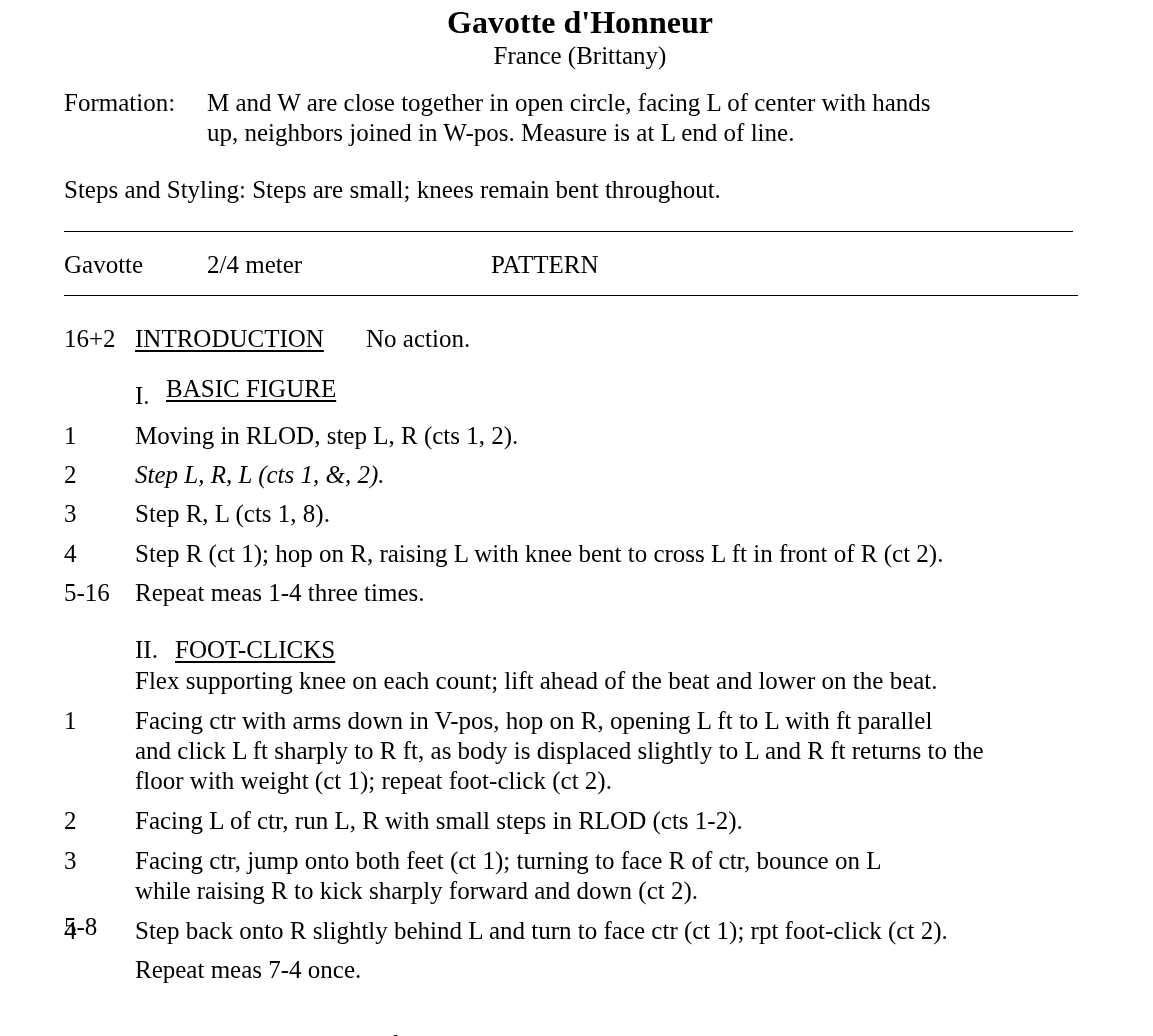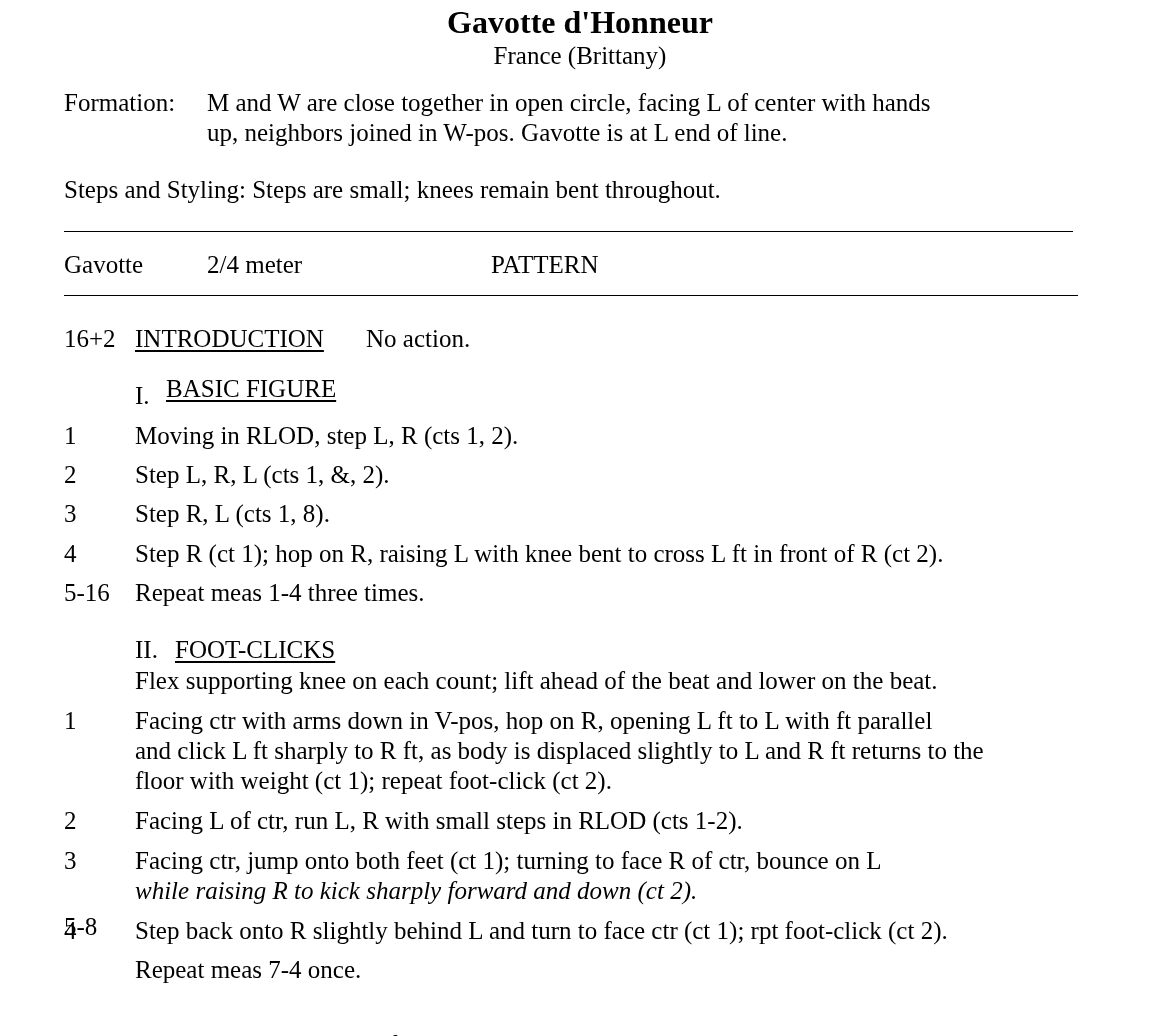--- a/index.html
+++ b/index.html
@@ -19,21 +19,21 @@
 </head>
 <body>
 
 <div>
 
   <div class="abs title">Gavotte d'Honneur</div>
   <div class="abs subtitle">France (Brittany)</div>
 
   <div class="abs" style="left:64px;top:88px;">Formation:</div>
   <div class="abs" style="left:207px;top:88px;">M and W are close together in open circle, facing L of center with hands</div>
-  <div class="abs" style="left:207px;top:118px;">up, neighbors joined in W-pos.  Gavotte is at L end of line.</div>
+  <div class="abs" style="left:207px;top:118px;">up, neighbors joined in W-pos.  Measure is at L end of line.</div>
 
   <div class="abs" style="left:64px;top:175px;">Steps and Styling:  Steps are small; knees remain bent throughout.</div>
 
   <div class="rule" style="top:231px;width:1009px;"></div>
 
   <div class="abs" style="left:64px;top:250px;">Gavotte</div>
   <div class="abs" style="left:207px;top:250px;">2/4 meter</div>
   <div class="abs" style="left:491px;top:250px;">PATTERN</div>
 
   <div class="rule" style="top:295px;width:1014px;"></div>
@@ -42,21 +42,21 @@
   <div class="abs u" style="left:135px;top:324px;">INTRODUCTION</div>
   <div class="abs" style="left:366px;top:324px;">No action.</div>
 
   <div class="abs" style="left:135px;top:381px;">I.</div>
   <div class="abs u" style="left:166px;top:374px;">BASIC FIGURE</div>
 
   <div class="abs num" style="top:421px;">1</div>
   <div class="abs txt" style="top:421px;">Moving in RLOD, step L, R (cts 1, 2).</div>
 
   <div class="abs num" style="top:460px;">2</div>
-  <div class="abs txt" style="top:460px;">Step L, R, L (cts 1, &amp;, 2).</div>
+  <div class="abs txt" style="top:460px;font-style:italic;">Step L, R, L (cts 1, &amp;, 2).</div>
 
   <div class="abs num" style="top:499px;">3</div>
   <div class="abs txt" style="top:499px;">Step R, L (cts 1, 8).</div>
 
   <div class="abs num" style="top:539px;">4</div>
   <div class="abs txt" style="top:539px;">Step R (ct 1); hop on R, raising L with knee bent to cross L ft in front of R (ct 2).</div>
 
   <div class="abs num" style="top:578px;">5-16</div>
   <div class="abs txt" style="top:578px;">Repeat meas 1-4 three times.</div>
 
@@ -67,21 +67,21 @@
   <div class="abs num" style="top:706px;">1</div>
   <div class="abs txt" style="top:706px;">Facing ctr with arms down in V-pos, hop on R, opening L ft to L with ft parallel</div>
   <div class="abs txt" style="top:736px;">and click L ft sharply to R ft, as body is displaced slightly to L and R ft returns to the</div>
   <div class="abs txt" style="top:766px;">floor with weight (ct 1); repeat foot-click (ct 2).</div>
 
   <div class="abs num" style="top:806px;">2</div>
   <div class="abs txt" style="top:806px;">Facing L of ctr, run L, R with small steps in RLOD (cts 1-2).</div>
 
   <div class="abs num" style="top:846px;">3</div>
   <div class="abs txt" style="top:846px;">Facing ctr, jump onto both feet (ct 1); turning to face R of ctr, bounce on L</div>
-  <div class="abs txt" style="top:876px;font-style:italic;">while raising R to kick sharply forward and down (ct 2).</div>
+  <div class="abs txt" style="top:876px;">while raising R to kick sharply forward and down (ct 2).</div>
 
   <div class="abs num" style="top:916px;">4</div>
   <div class="abs txt" style="top:916px;">Step back onto R slightly behind L and turn to face ctr (ct 1); rpt foot-click (ct 2).</div>
 
   <div class="abs num" style="top:912px;">5-8</div>
   <div class="abs txt" style="top:955px;">Repeat meas 7-4 once.</div>
 
   <div class="abs" style="left:64px;top:1003px;margin-top:27px;">Repeat dance as written to end of music.</div>
 </div>
 

